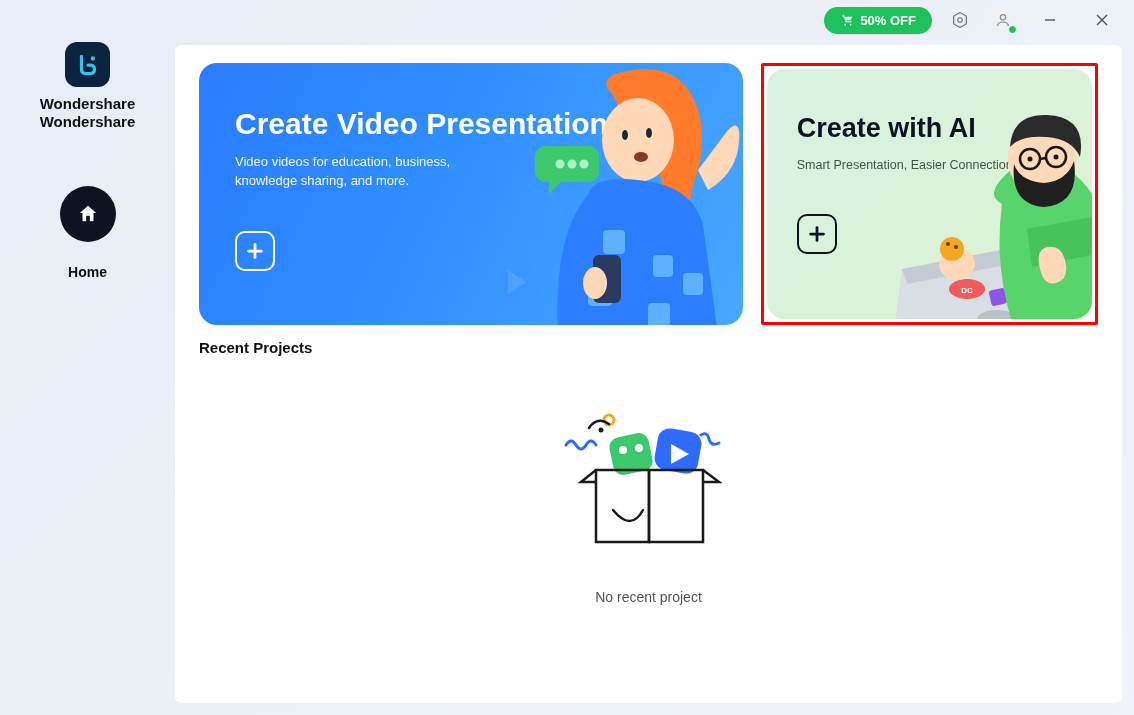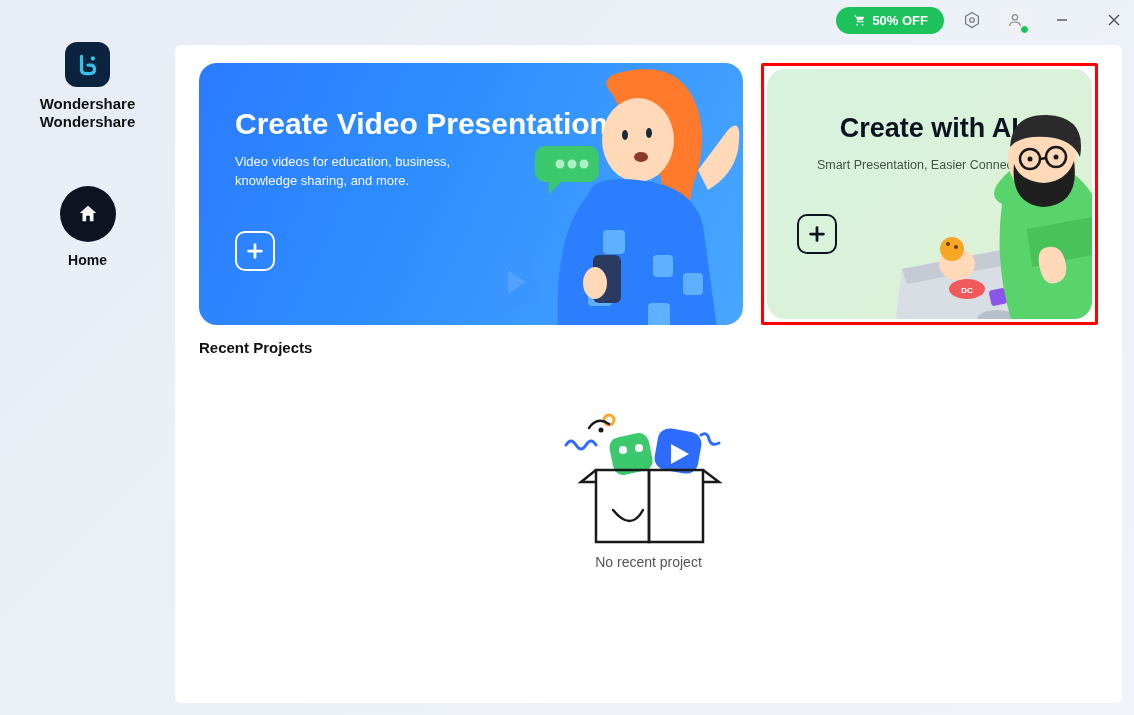--- a/index.html
+++ b/index.html
@@ -10,21 +10,21 @@
       background: linear-gradient(135deg, #e8edf5 0%, #f0f3f9 100%);
       overflow: hidden;
     }
 
     
     .title-bar {
       height: 40px;
       display: flex;
       justify-content: flex-end;
       align-items: center;
-      padding-right: 0;
+      padding-right: 12px;
       gap: 12px;
     }
     .promo-btn {
       background: #1ec25c;
       color: #fff;
       border-radius: 18px;
       padding: 6px 16px;
       font-size: 13px;
       font-weight: 600;
       display: flex;
@@ -103,20 +103,21 @@
       border-radius: 50%;
       background: #0d1321;
       display: flex;
       align-items: center;
       justify-content: center;
     }
     .nav-label {
       font-weight: 600;
       font-size: 14px;
       color: #111;
+      margin-top: 12px;
     }
 
     
     .main {
       position: absolute;
       left: 175px;
       top: 45px;
       right: 12px;
       bottom: 12px;
       background: #fff;
@@ -163,21 +164,20 @@
     }
     .plus-btn svg { display:block; }
 
     
     .card-ai-outer {
       flex: 1;
       border: 3px solid #ff0000;
       border-radius: 2px;
       padding: 3px;
       display: flex;
-      text-align: center;
     }
     .card-ai {
       flex: 1;
       border-radius: 18px;
       background: linear-gradient(135deg, #d7f2e0 0%, #ddf2d4 100%);
       color: #111;
       padding: 44px 30px 24px;
       position: relative;
       overflow: hidden;
       cursor: pointer;
@@ -219,21 +219,21 @@
       display: flex;
       flex-direction: column;
       align-items: center;
       margin-top: 54px;
     }
     .empty-box {
       width: 175px; height: 140px;
       position: relative;
     }
     .empty-text {
-      margin-top: 4px;
+      margin-top: 39px;
       font-size: 14px;
       color: #555;
     }
 
     
     .green-bubble {
       position: absolute;
       right: 138px;
       top: 78px;
       width: 70px; height: 54px;

